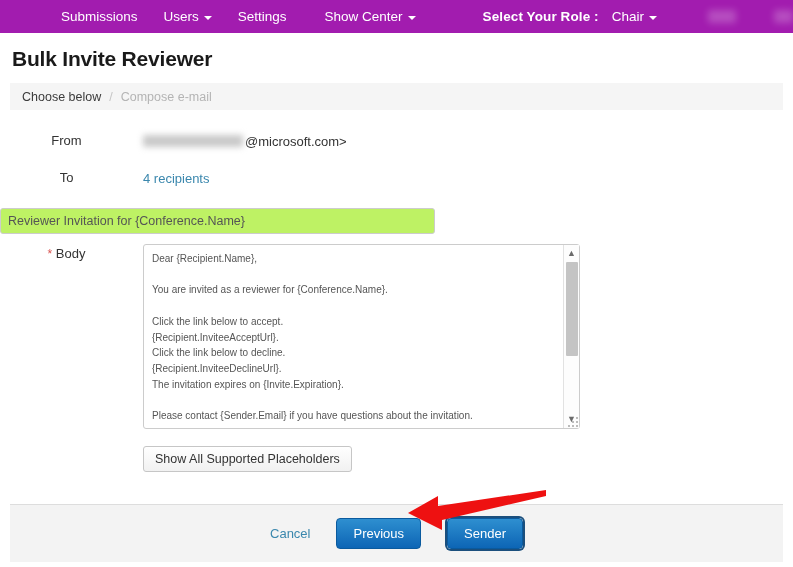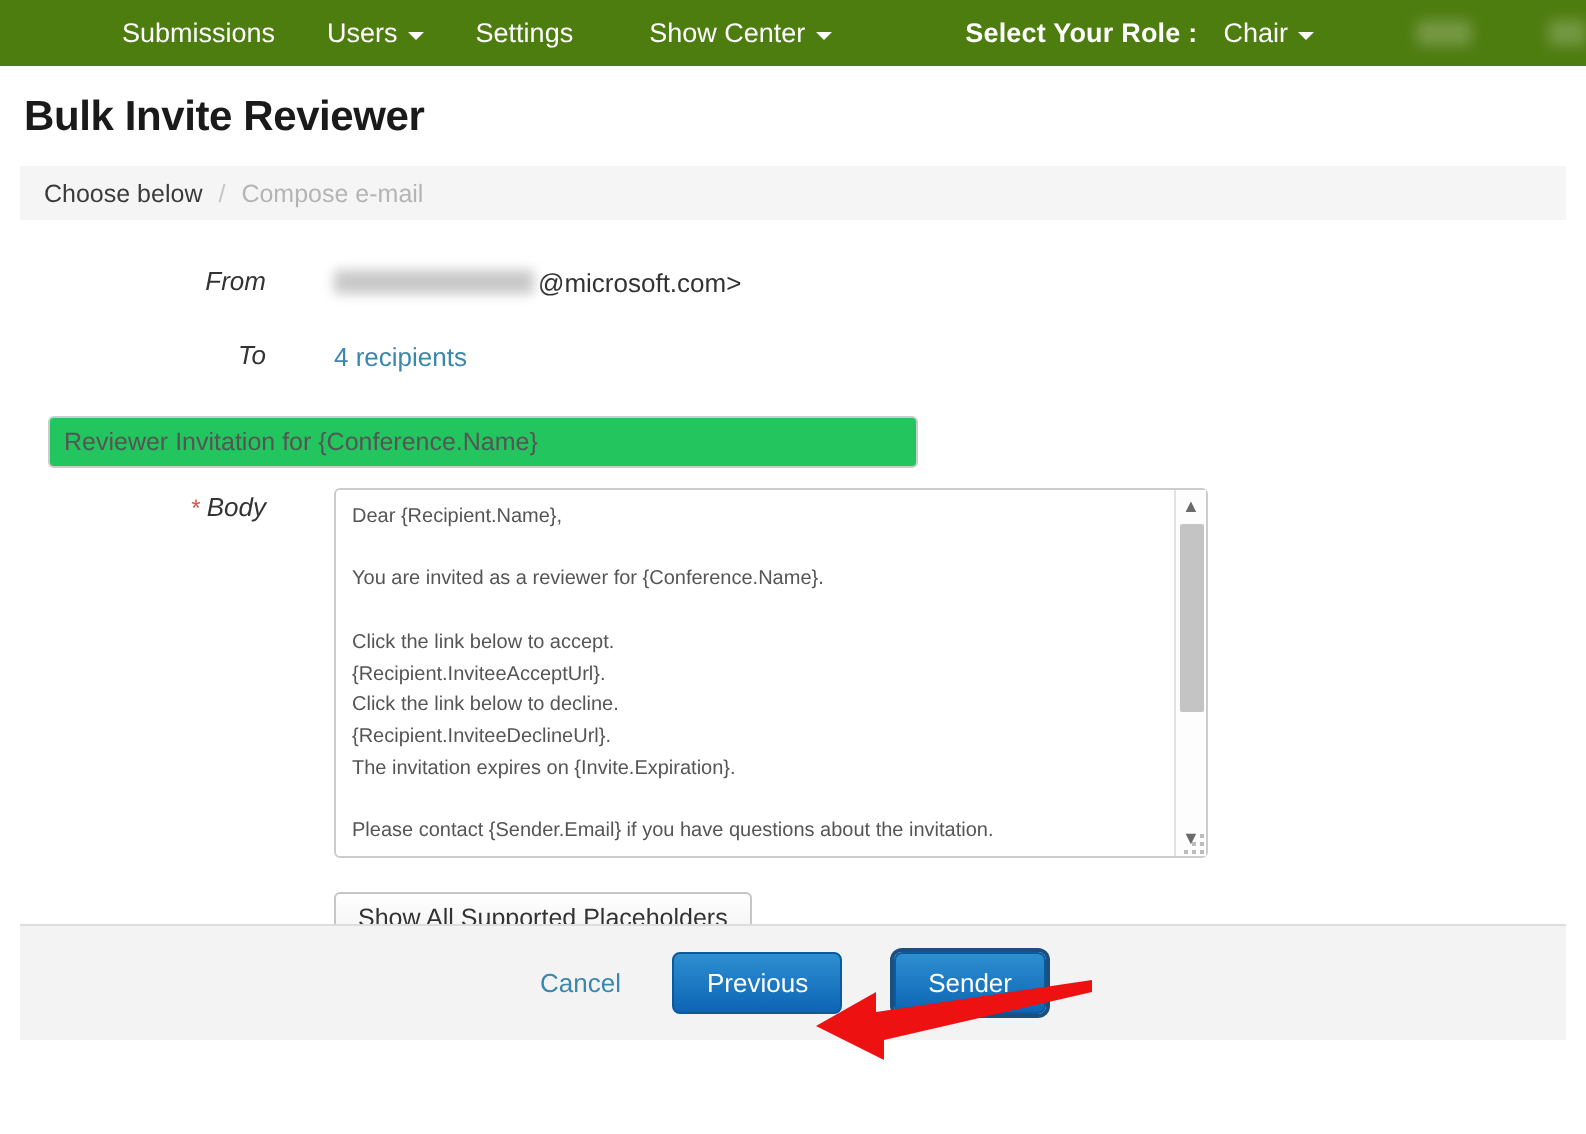--- a/index.html
+++ b/index.html
@@ -11,21 +11,21 @@
     font-family: "Liberation Sans", sans-serif;
     font-size: 13px;
     color: #333333;
     overflow: hidden;
     position: relative;
   }
 
   
   .navbar {
     height: 33px;
-    background: #4d7c0f;
+    background: #a21caf;
     display: flex;
     align-items: center;
     color: #ffffff;
     font-size: 13.5px;
     position: relative;
     text-align: center;
   }
   .nav-item {
     padding: 0 13px;
     line-height: 33px;
@@ -90,31 +90,30 @@
 
   
   .form-area { padding-top: 14px; }
   .form-row {
     display: flex;
     align-items: flex-start;
     margin-bottom: 0;
   }
   .form-label {
     width: 143px;
-    text-align: right;
+    text-align: center;
     padding-right: 10px;
     font-size: 13px;
     color: #333333;
     line-height: 20px;
     white-space: nowrap;
     flex: none;
-    font-style: italic;
   }
   .req { color: #d9534f; font-size: 12px; }
-  .form-ctl { flex: 1; margin-left: 24px; }
+  .form-ctl { flex: 1; }
 
   .row-from { height: 34px; align-items: center; }
   .from-value {
     display: flex;
     align-items: center;
     font-size: 13px;
     color: #333333;
   }
   .from-blur {
     width: 100px;
@@ -136,21 +135,21 @@
   .row-subject { height: 46px; align-items: center; }
   .text-input {
     width: 435px;
     height: 26px;
     border: 1px solid #cccccc;
     border-radius: 3px;
     padding: 3px 7px;
     font-family: "Liberation Sans", sans-serif;
     font-size: 12.5px;
     color: #555555;
-    background: #22c55e;
+    background: #bef264;
     outline: none;
   }
 
   .row-body { margin-top: 0; }
   .textarea-wrap {
     position: relative;
     width: 437px;
     height: 185px;
   }
   .body-text {
@@ -219,21 +218,21 @@
     color: #333333;
     cursor: pointer;
   }
   .row-placeholder { margin-top: 17px; }
 
   
   .footer {
     position: absolute;
     left: 10px;
     right: 10px;
-    top: 462px;
+    top: 504px;
     height: 58px;
     background: #f3f3f3;
     border-top: 1px solid #dddddd;
     display: flex;
     align-items: center;
     justify-content: center;
     gap: 26px;
   }
   .btn-primary {
     background: linear-gradient(to bottom, #2e8fd0 0%, #0d65b5 100%);

